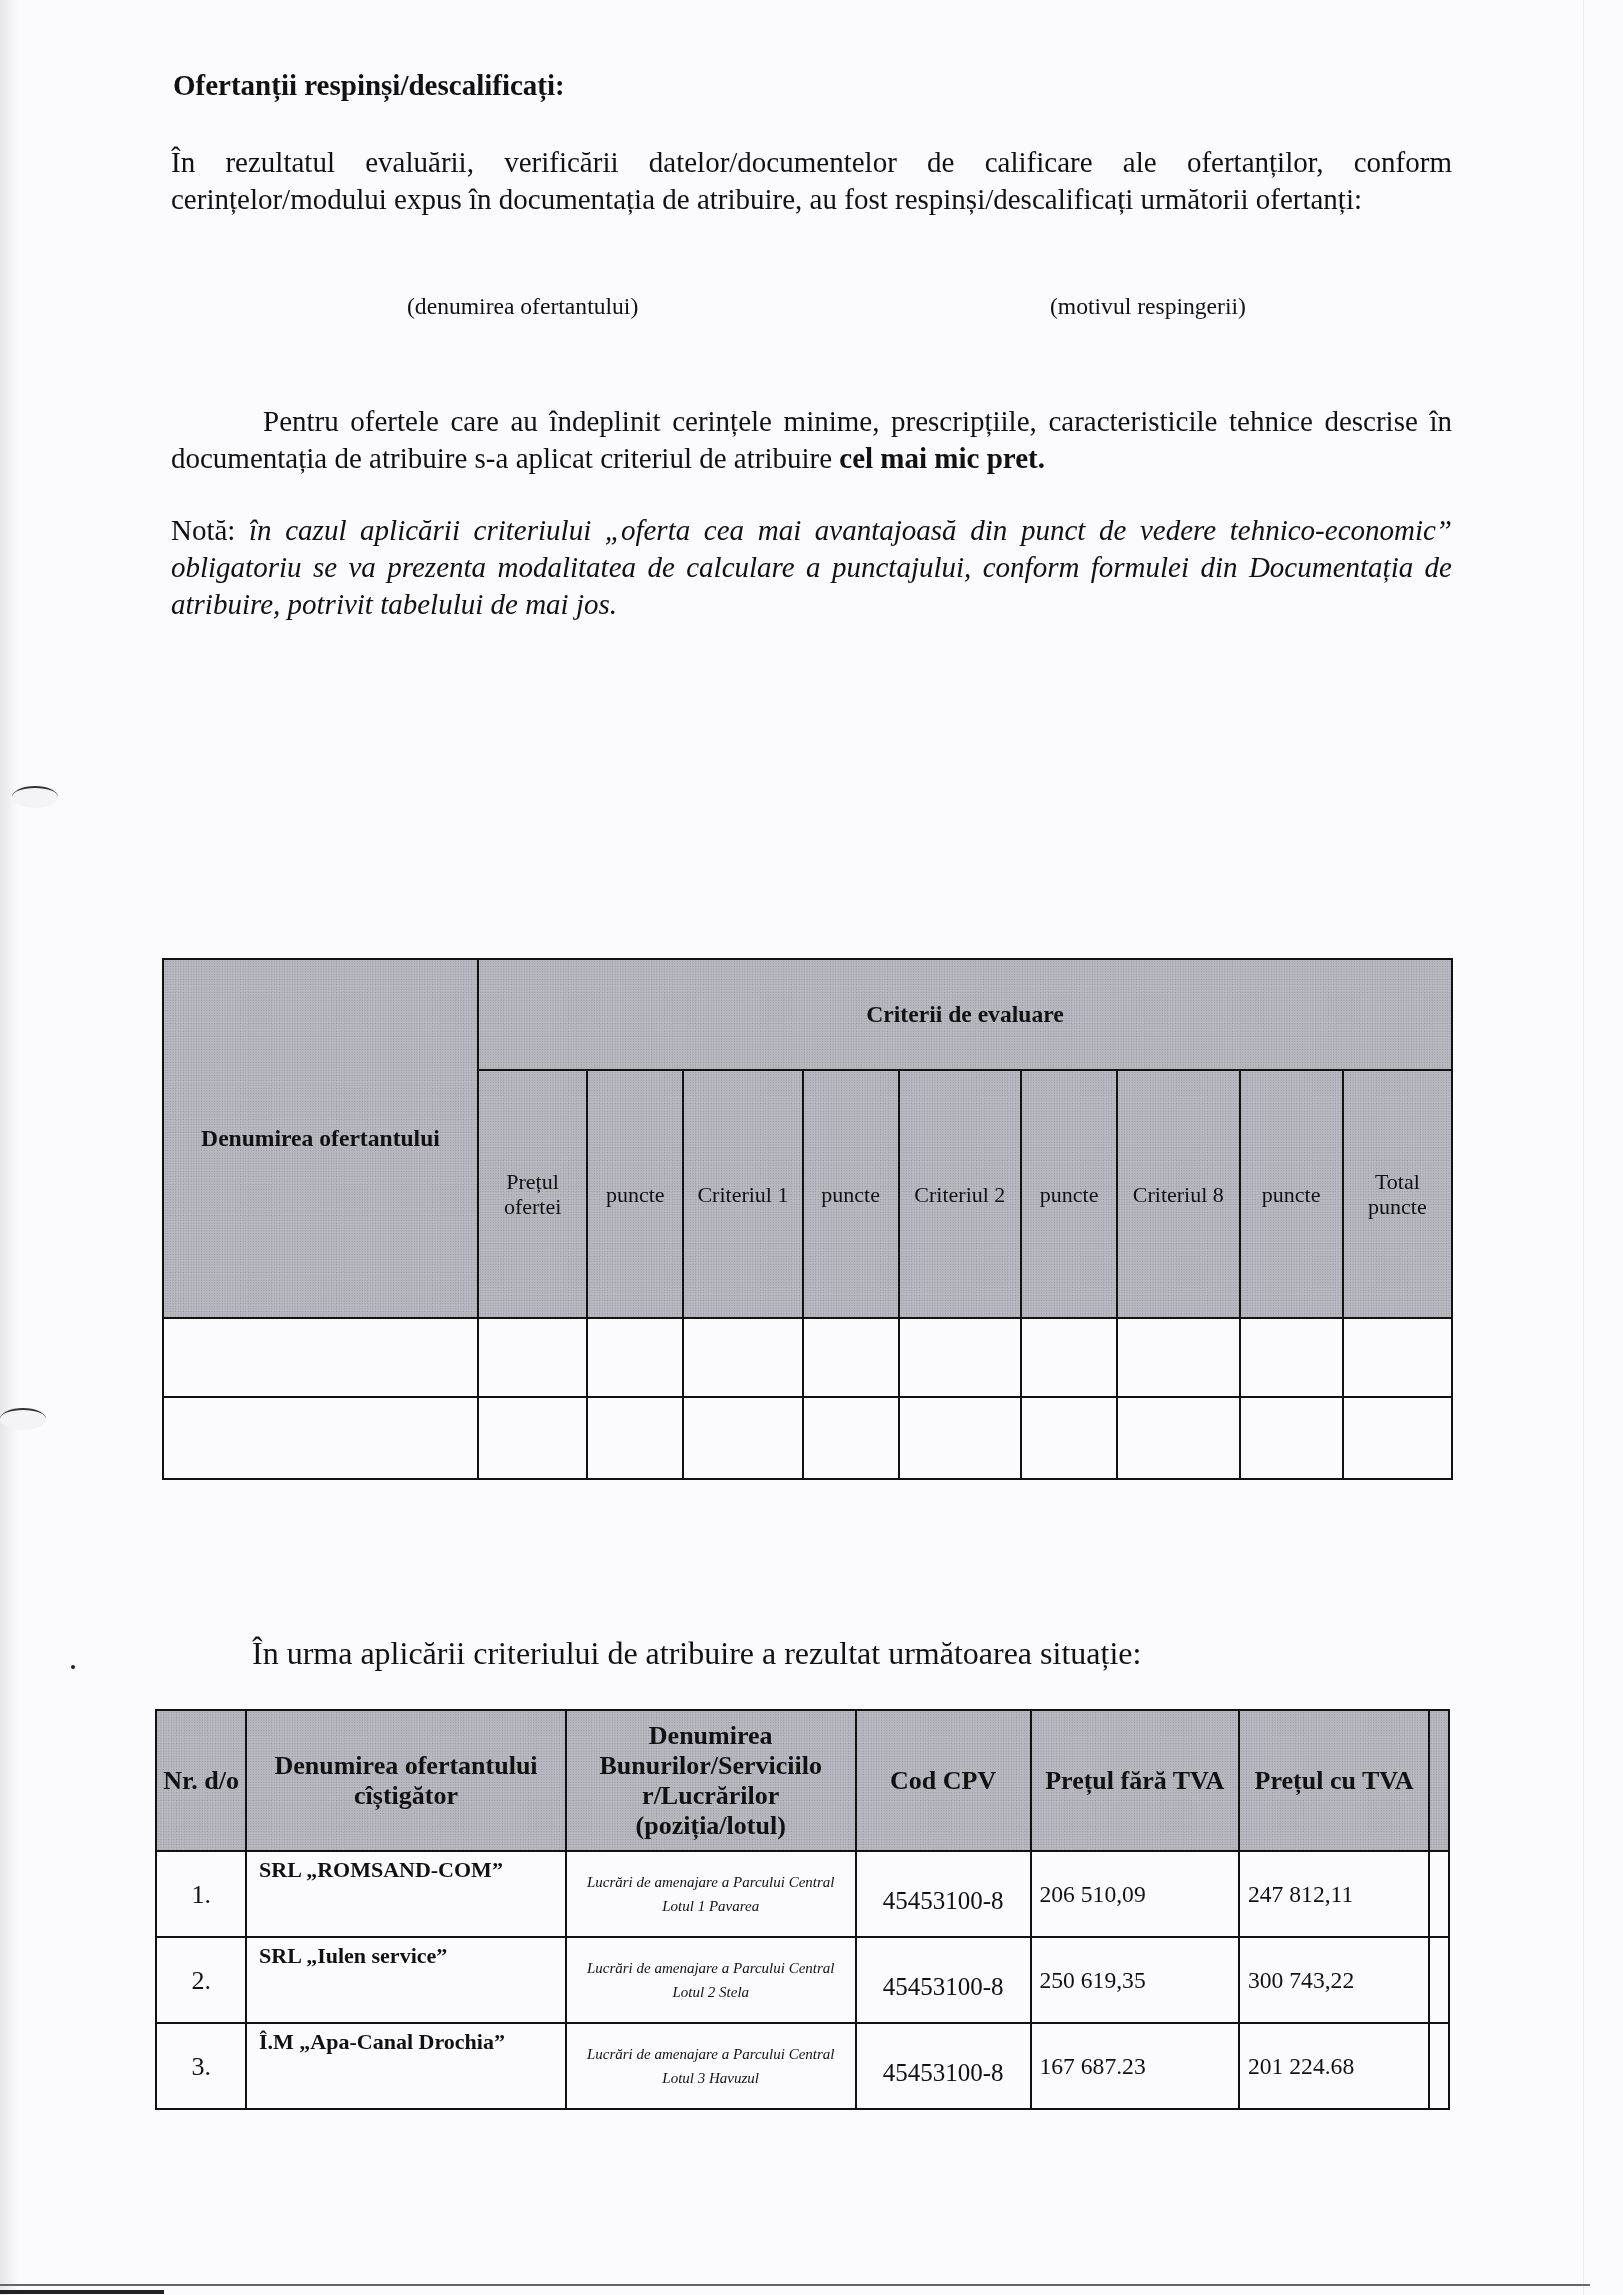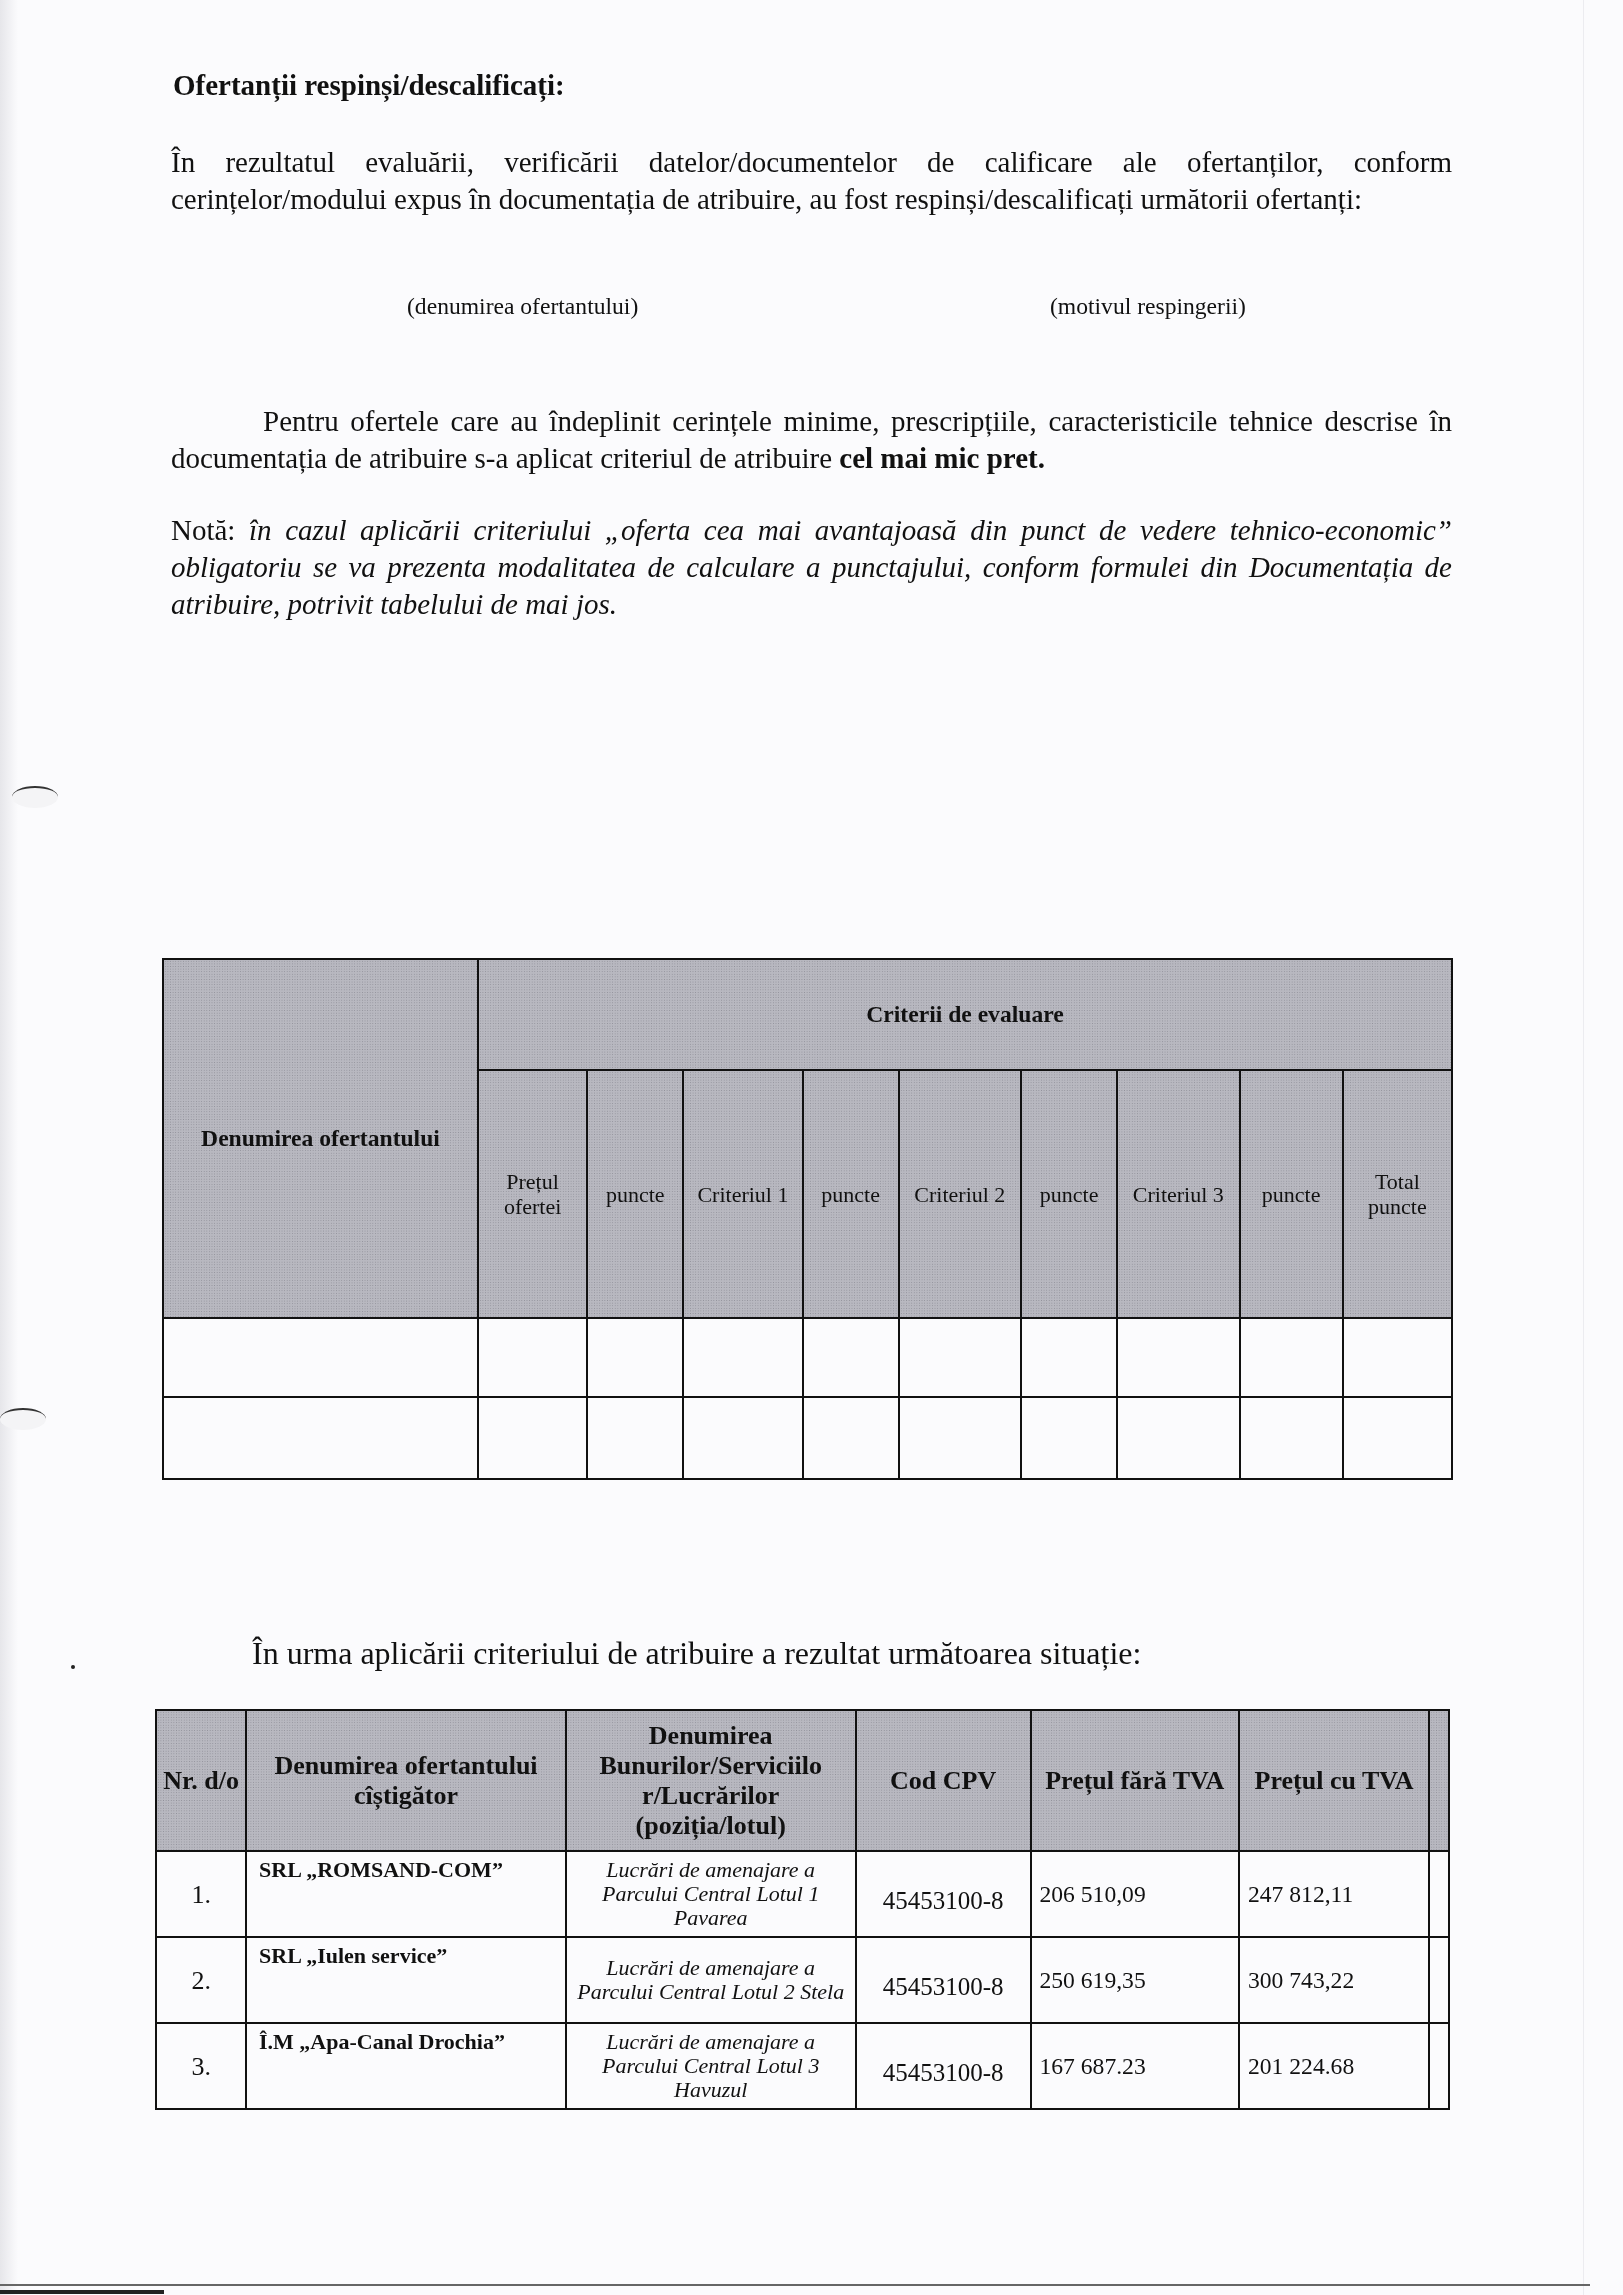--- a/index.html
+++ b/index.html
@@ -66,21 +66,21 @@
   }
 
   
   .res-table { left: 155px; top: 1709px; width: 1295px; }
   .res-table td, .res-table th {
     border: 2px solid #111; vertical-align: middle; font-size: 22px; line-height: 25px;
   }
   .res-table th { font-weight: bold; font-size: 26px; line-height: 30px; text-align: center; }
   .res-table td.num { text-align: center; font-size: 26px; }
   .res-table td.name { vertical-align: top; font-weight: bold; padding: 5.2px 11.8px; font-size: 22px; }
-  .res-table td.desc { font-style: italic; text-align: center; font-size: 22px; line-height: 24px; padding: 2.6px 3.9px; }
+  .res-table td.desc { font-style: italic; text-align: center; font-size: 15px; line-height: 24px; padding: 2.6px 3.9px; }
   .res-table td.cpv { text-align: center; font-size: 25px; padding-top: 13px; }
   .res-table td.price { text-align: left; font-size: 23.6px; padding: 0 0 0 8px; }
 </style>
 </head>
 <body>
 
 <div class="scan-shadow-left"></div>
 <div class="scan-edge-right"></div>
 <div class="scan-bottom-line"></div>
 <div class="scan-bottom-line2"></div>
@@ -107,21 +107,21 @@
     <td class="shaded bold" rowspan="2" style="width:301px;margin-left:40px;">Denumirea ofertantului</td>
     <td class="shaded bold" colspan="9">Criterii de evaluare</td>
   </tr>
   <tr style="height:248px;">
     <td class="shaded" style="width:98px;">Prețul ofertei</td>
     <td class="shaded" style="width:85px;">puncte</td>
     <td class="shaded" style="width:108px;">Criteriul 1</td>
     <td class="shaded" style="width:85px;">puncte</td>
     <td class="shaded" style="width:111px;">Criteriul 2</td>
     <td class="shaded" style="width:85px;">puncte</td>
-    <td class="shaded" style="width:111px;">Criteriul 3</td>
+    <td class="shaded" style="width:111px;">Criteriul 8</td>
     <td class="shaded" style="width:92px;">puncte</td>
     <td class="shaded" style="width:98px;">Total puncte</td>
   </tr>
   <tr style="height:79px;">
     <td></td>
         <td></td>
         <td></td>
         <td></td>
         <td></td>
         <td></td>

